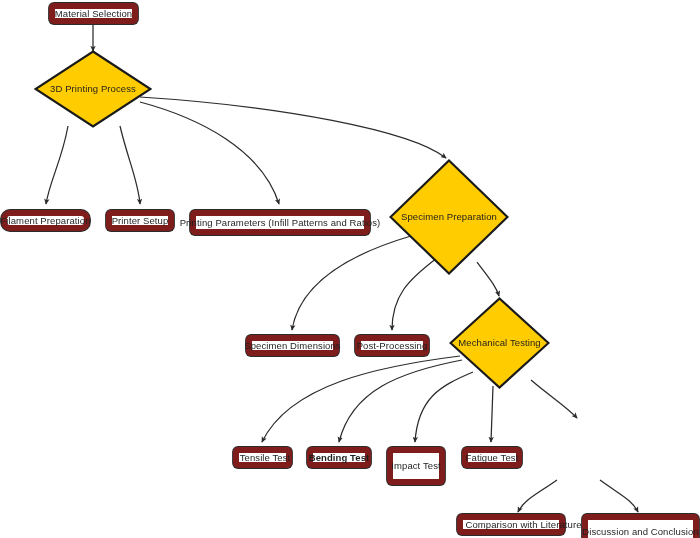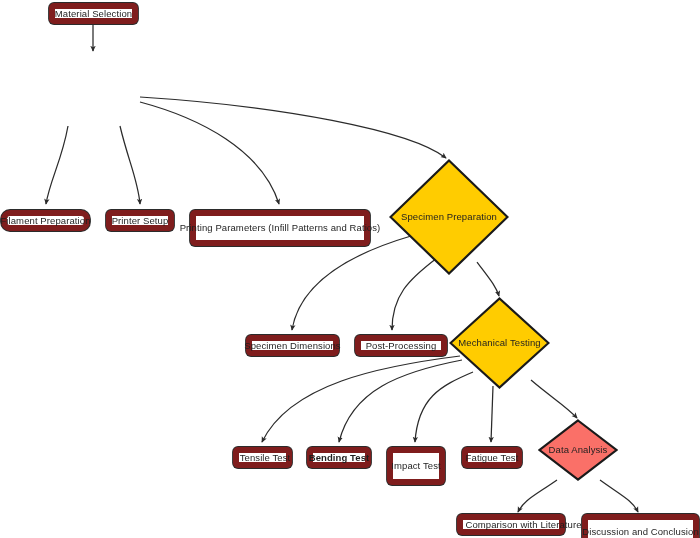--- a/index.html
+++ b/index.html
@@ -115,29 +115,29 @@
   </div>
 
   <div class="node-box" style="left:1px; top:210px; width:89px; height:21px;border-radius:9px;">
     <span>Filament Preparation</span>
   </div>
 
   <div class="node-box" style="left:106px; top:210px; width:68px; height:21px;">
     <span>Printer Setup</span>
   </div>
 
-  <div class="node-box" style="left:190px; top:210px; width:180px; height:36px;">
+  <div class="node-box" style="left:190px; top:210px; width:180px; height:25px;">
     <span>Printing Parameters (Infill Patterns and Ratios)</span>
   </div>
 
   <div class="node-box" style="left:246px; top:335px; width:93px; height:21px;">
     <span>Specimen Dimensions</span>
   </div>
 
-  <div class="node-box" style="left:355px; top:335px; width:92px; height:21px;">
+  <div class="node-box" style="left:355px; top:335px; width:74px; height:21px;">
     <span>Post-Processing</span>
   </div>
 
   <div class="node-box" style="left:233px; top:447px; width:59px; height:21px;padding-left:12px;">
     <span>Tensile Test</span>
   </div>
 
   <div class="node-box" style="left:307px; top:447px; width:64px; height:21px;font-weight:bold;">
     <span>Bending Test</span>
   </div>
@@ -151,35 +151,35 @@
   </div>
 
   <div class="node-box" style="left:457px; top:514px; width:108px; height:21px;padding-left:32px;">
     <span>Comparison with Literature</span>
   </div>
 
   <div class="node-box" style="left:582px; top:514px; width:117px; height:35px;">
     <span>Discussion and Conclusion</span>
   </div>
 
+  <div class="node-diamond" style="left:34px; top:50px; width:118px; height:78px;">
+    <svg class="dia-shape" viewBox="0 0 118 78" preserveAspectRatio="none">
+      <polygon points="59,1.5 116.5,39 59,76.5 1.5,39" fill="#FFCC00" stroke="#1a1a1a" stroke-width="2.2"></polygon>
+    </svg>
+    <span class="dia-label">3D Printing Process</span>
+  </div>
 
   <div class="node-diamond" style="left:389px; top:159px; width:120px; height:116px;">
     <svg class="dia-shape" viewBox="0 0 120 116" preserveAspectRatio="none">
       <polygon points="60,1.5 118.5,58 60,114.5 1.5,58" fill="#FFCC00" stroke="#1a1a1a" stroke-width="2.2"></polygon>
     </svg>
     <span class="dia-label">Specimen Preparation</span>
   </div>
 
   <div class="node-diamond" style="left:449px; top:297px; width:101px; height:92px;">
     <svg class="dia-shape" viewBox="0 0 101 92" preserveAspectRatio="none">
       <polygon points="50.5,1.5 99.5,46 50.5,90.5 1.5,46" fill="#FFCC00" stroke="#1a1a1a" stroke-width="2.2"></polygon>
     </svg>
     <span class="dia-label">Mechanical Testing</span>
   </div>
 
-  <div class="node-diamond" style="left:538px; top:419px; width:80px; height:62px;">
-    <svg class="dia-shape" viewBox="0 0 80 62" preserveAspectRatio="none">
-      <polygon points="40,1.5 78.5,31 40,60.5 1.5,31" fill="#FA7068" stroke="#1a1a1a" stroke-width="2.2"></polygon>
-    </svg>
-    <span class="dia-label">Data Analysis</span>
-  </div>
 
 </div>
 
 </body></html>

